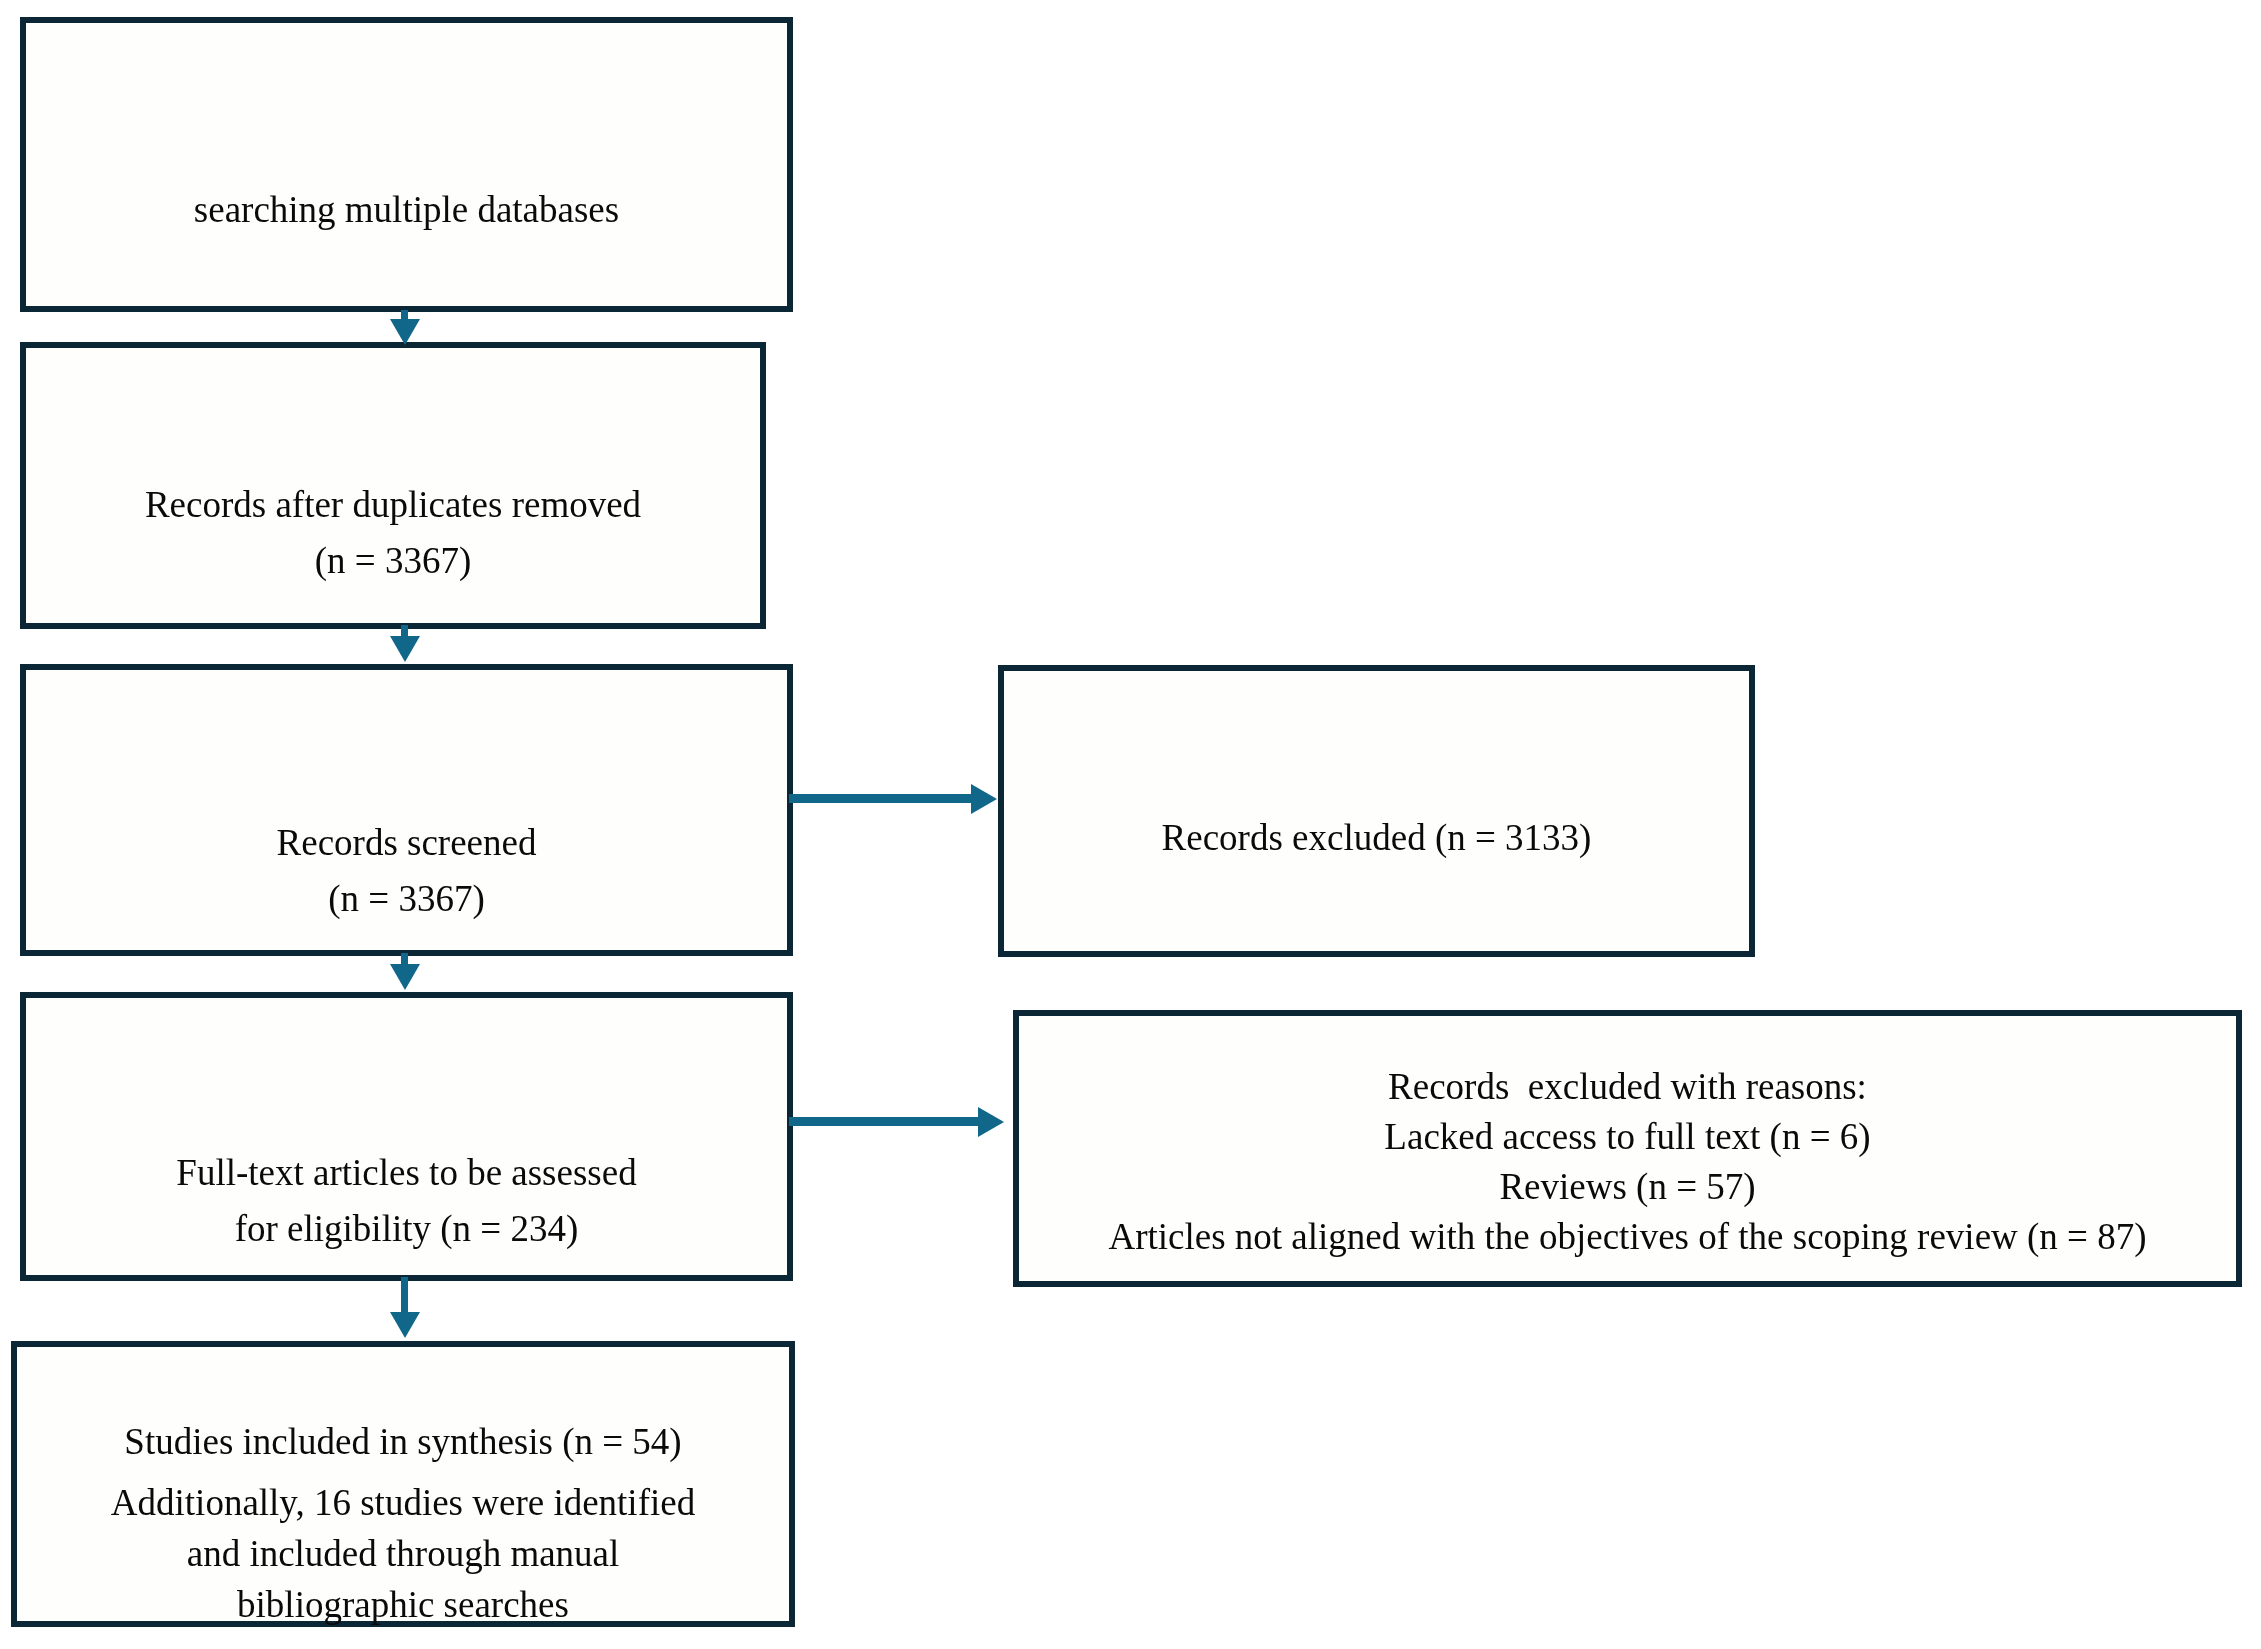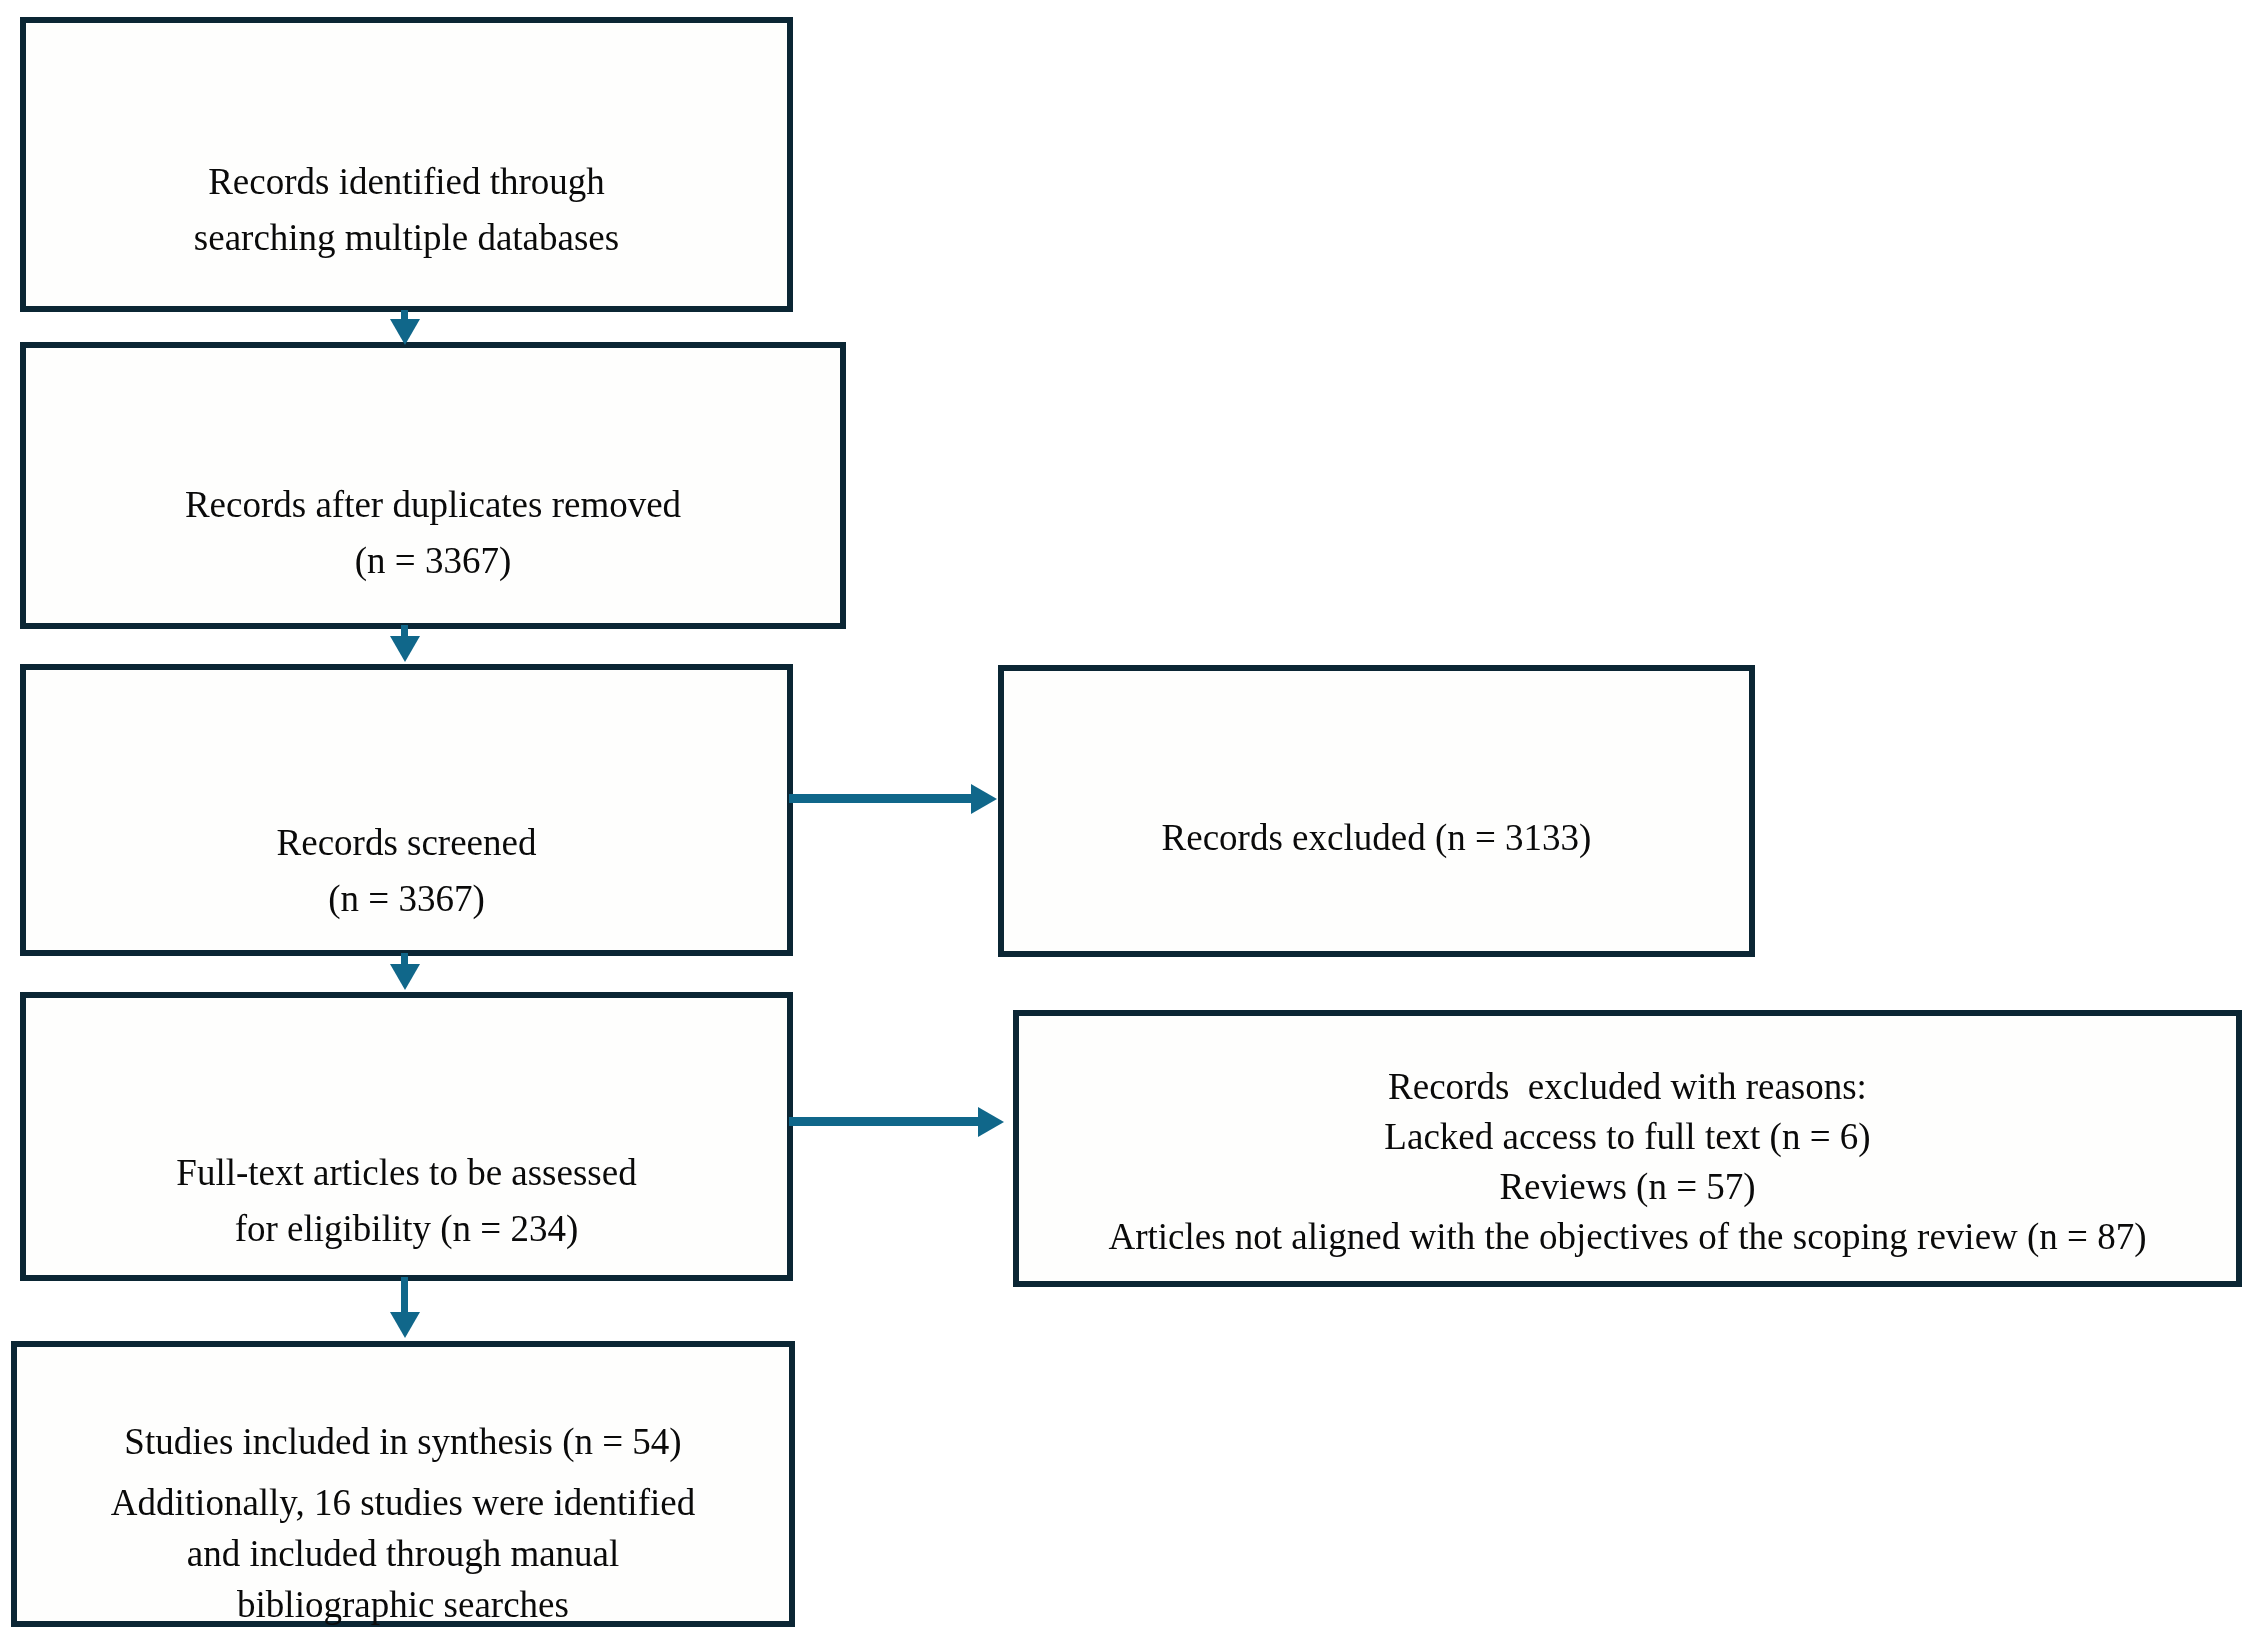--- a/index.html
+++ b/index.html
@@ -30,21 +30,21 @@
     text-align:center;
     font-size:37px;
   }
   .lines{width:100%;}
   .line{display:block;white-space:pre-wrap;}
 
   
   #box-identified      {left:20px;  top:17px;   width:773px;  height:295px;}
   #box-identified .lines{transform:translateY(45px);line-height:56px;}
 
-  #box-deduplicated    {left:20px;  top:342px;  width:826px;  height:287px;}
+  #box-deduplicated    {left:20px;  top:342px;  width:746px;  height:287px;}
   #box-deduplicated .lines{transform:translateY(47px);line-height:56px;}
 
   #box-screened        {left:20px;  top:664px;  width:773px;  height:292px;}
   #box-screened .lines {transform:translateY(61px);line-height:56px;}
 
   #box-fulltext        {left:20px;  top:992px; width:773px;  height:289px;}
   #box-fulltext .lines {transform:translateY(64px);line-height:56px;}
 
   #box-included        {left:11px;  top:1341px; width:784px; height:286px;}
   #box-included .lines {transform:translateY(17px);line-height:51px;margin-top:44px;}
@@ -83,21 +83,20 @@
   #harrow2-shaft{left:789px;top:1117px;width:192px;}
   #harrow2-head {left:978px;top:1107px;}
 </style>
 </head>
 <body>
 
 <div id="canvas">
 
   <div class="fbox" id="box-identified">
     <div class="lines">
-      <span class="line">Records identified through</span>
       <span class="line">searching multiple databases</span>
     </div>
   </div>
 
   <div class="fbox" id="box-deduplicated">
     <div class="lines">
       <span class="line">Records after duplicates removed</span>
       <span class="line">(n = 3367)</span>
     </div>
   </div>

